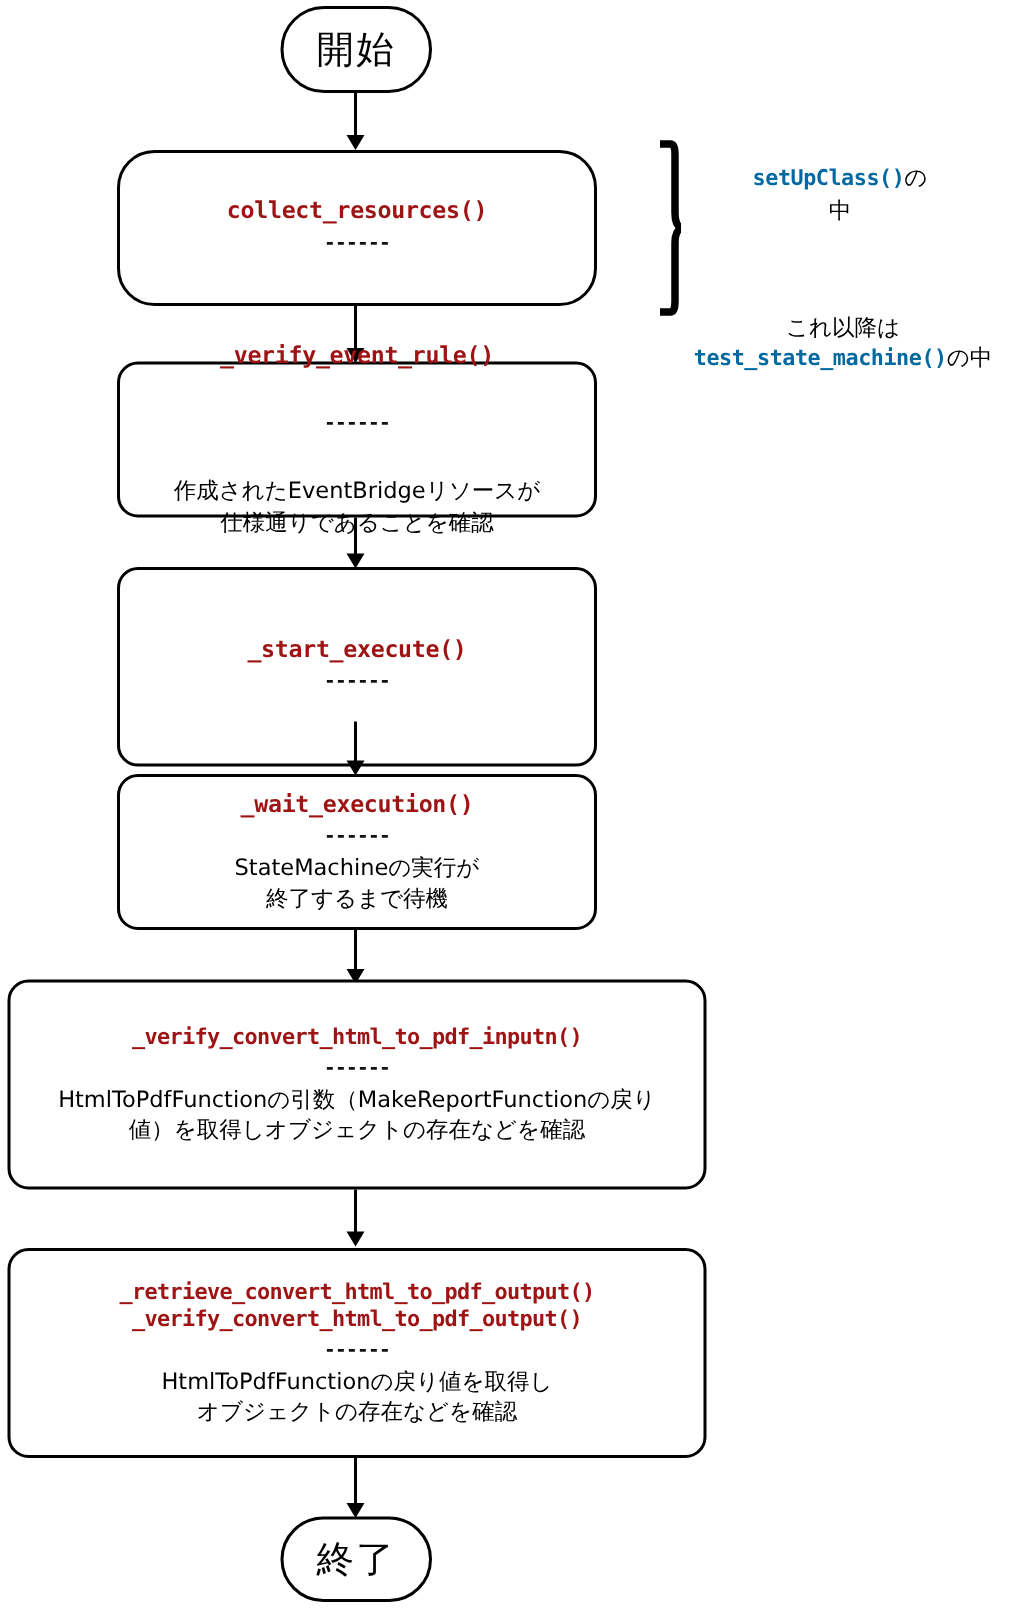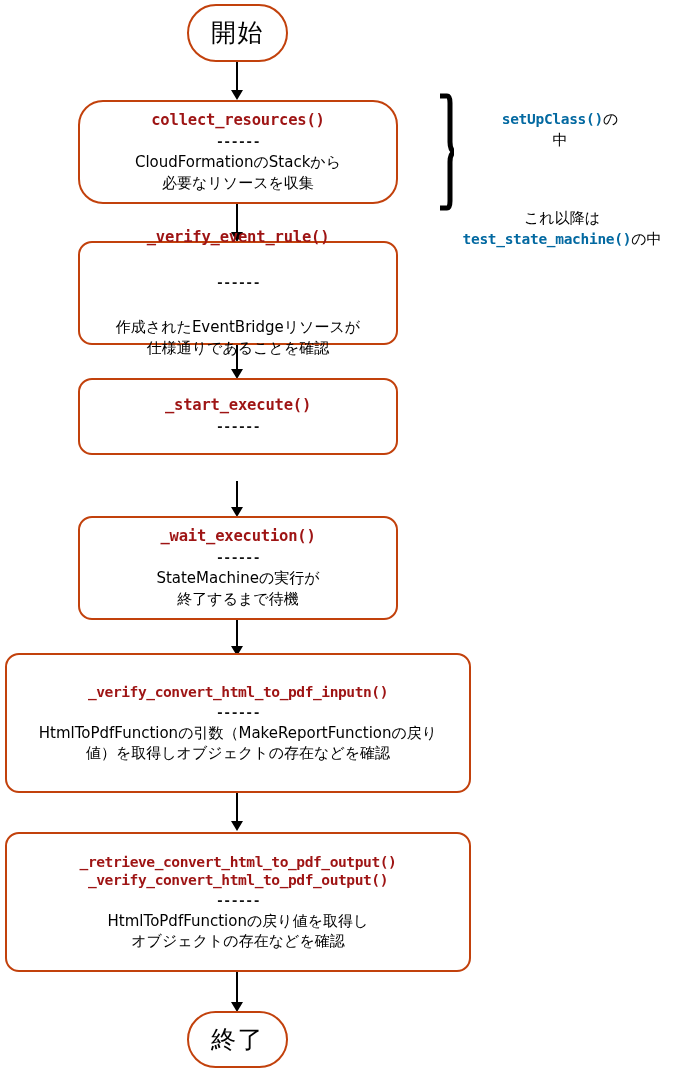--- a/index.html
+++ b/index.html
@@ -20,21 +20,21 @@
     position: absolute;
     left: 0; top: 0;
     width: 687px;
     height: 1072px;
   }
 
   
   .node {
     position: absolute;
     box-sizing: border-box;
-    border: 2px solid #c2410c;
+    border: 2px solid #000000;
     background: #ffffff;
     display: flex;
     flex-direction: column;
     align-items: center;
     justify-content: center;
     text-align: center;
   }
   .terminal {
     border-radius: 100px;
   }
@@ -136,42 +136,40 @@
   </div>
 
   <div class="conn" style="left:236px; top:62px; height:38px;">
     <div class="shaft" style="height:30px;"></div>
     <div class="head" style="top:28px;"></div>
   </div>
 
   <div class="node process" style="left:78px; top:100px; width:320px; height:104px;border-radius:25px;">
     <div class="fn">collect_resources()</div>
     <div class="sep">------</div>
-    <div class="desc">CloudFormationのStackから
-必要なリソースを収集</div>
   </div>
 
   <div class="conn" style="left:236px; top:204px; height:38px;">
     <div class="shaft" style="height:30px;"></div>
     <div class="head" style="top:28px;"></div>
   </div>
 
   <div class="node process" style="left:78px; top:241px; width:320px; height:104px;gap:24px;">
     <div class="fn">_verify_event_rule()</div>
     <div class="sep">------</div>
     <div class="desc">作成されたEventBridgeリソースが
 仕様通りであることを確認</div>
   </div>
 
   <div class="conn" style="left:236px; top:345px; height:34px;">
     <div class="shaft" style="height:26px;"></div>
     <div class="head" style="top:24px;"></div>
   </div>
 
-  <div class="node process" style="left:78px; top:378px; width:320px; height:77px;">
+  <div class="node process" style="left:78px; top:378px; width:320px; height:133px;">
     <div class="fn">_start_execute()</div>
     <div class="sep">------</div>
   </div>
 
   <div class="conn" style="left:236px; top:481px; height:36px;">
     <div class="shaft" style="height:28px;"></div>
     <div class="head" style="top:26px;"></div>
   </div>
 
   <div class="node process" style="left:78px; top:516px; width:320px; height:104px;">

